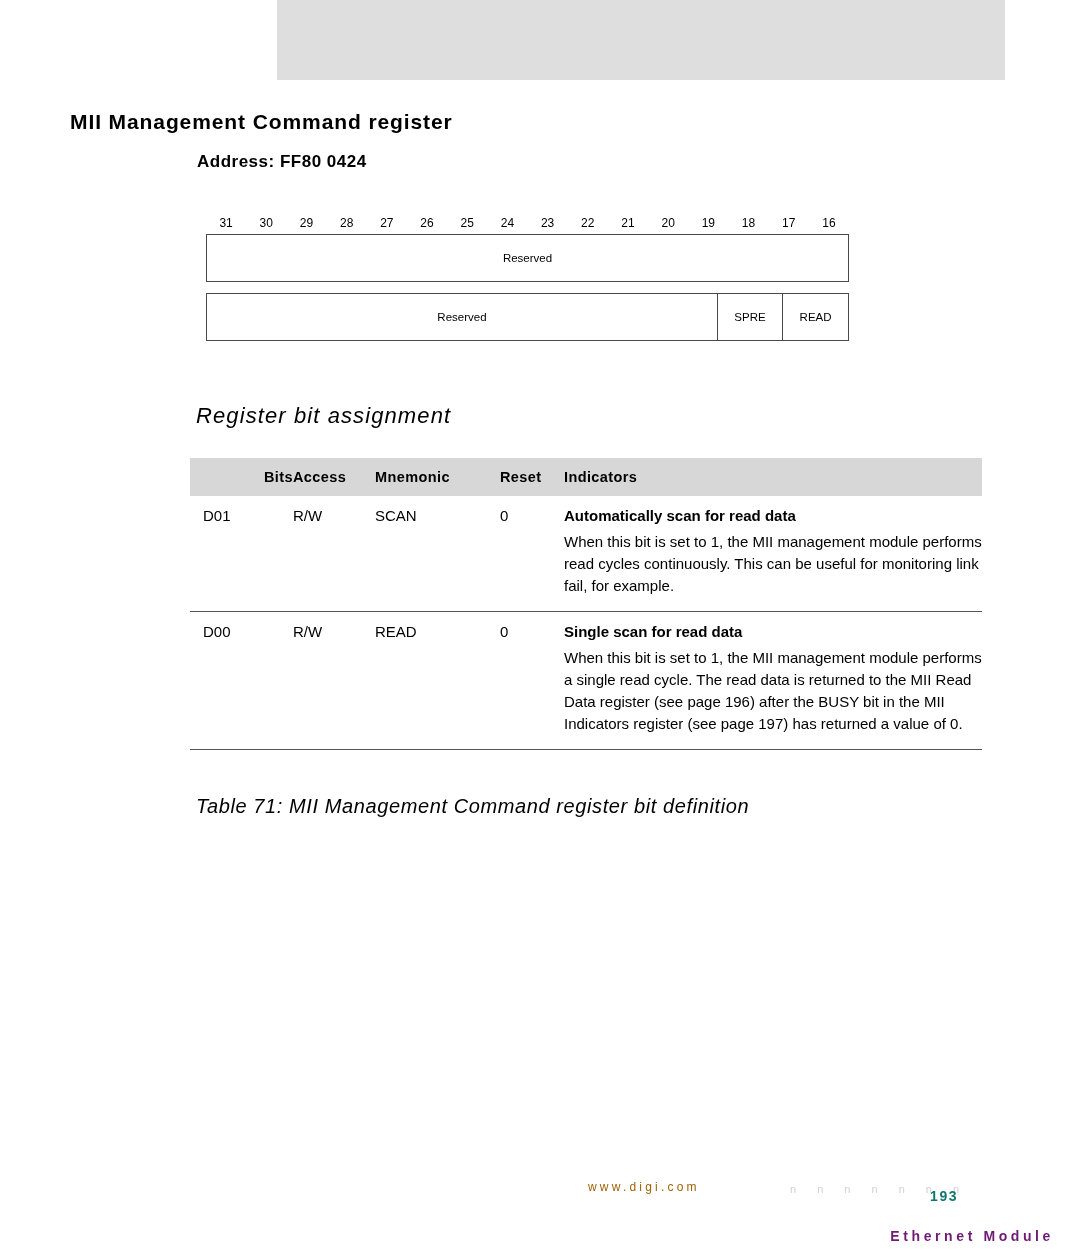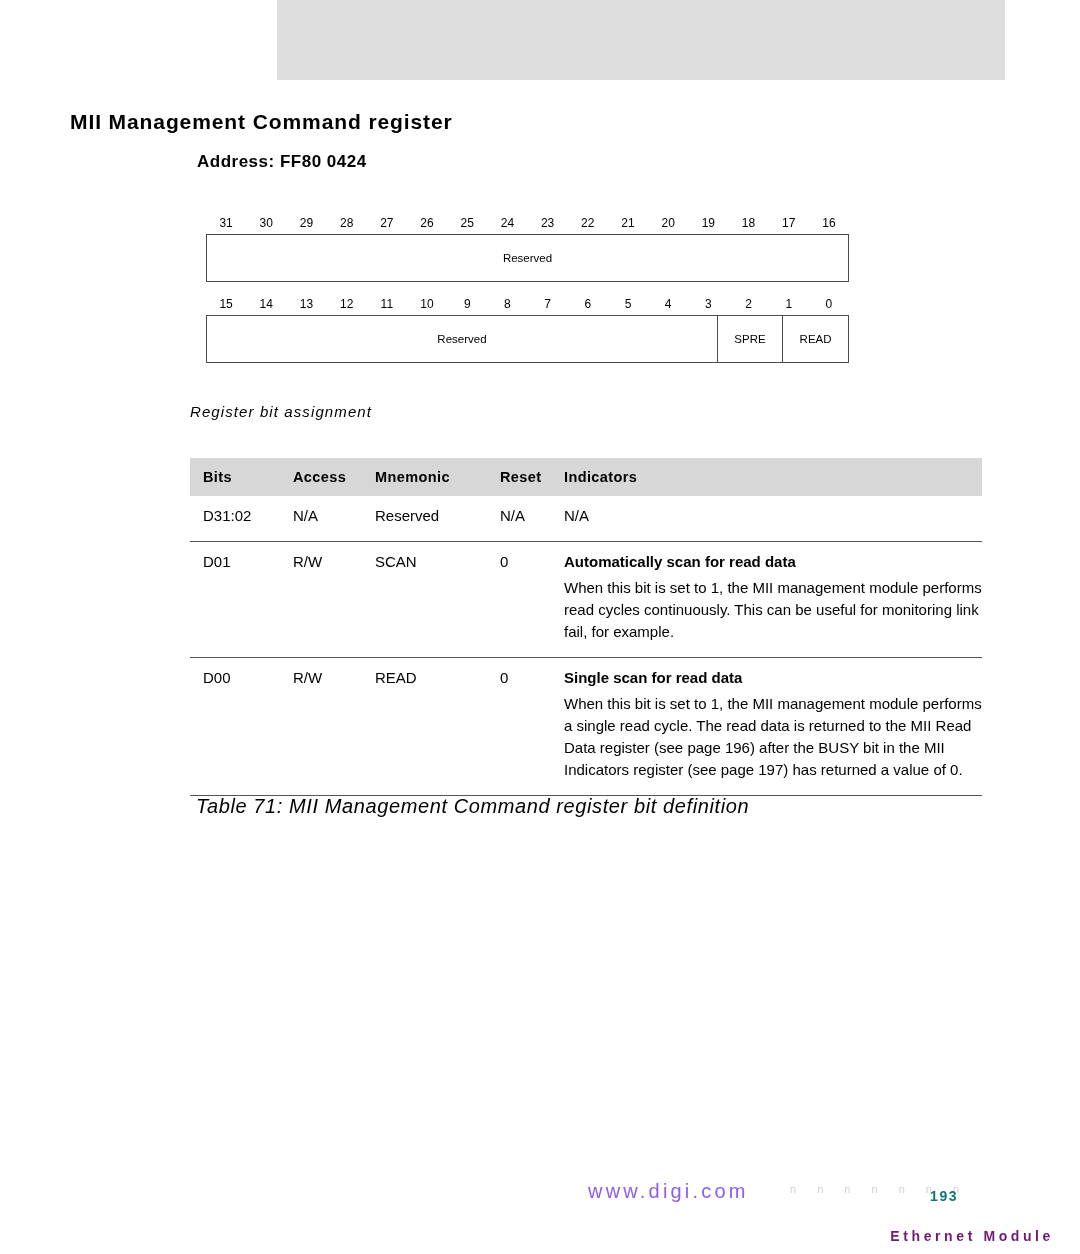--- a/index.html
+++ b/index.html
@@ -93,23 +93,23 @@
     box-sizing: border-box;
     border-left: 1.6px solid #4a4a4a;
     overflow: hidden;
     white-space: nowrap;
   }
   .bitcell:first-child { border-left: none; }
 
   
   .subheading {
     position: absolute;
-    left: 190px;
+    left: 196px;
     top: 403px;
-    font-size: 15px;
+    font-size: 22px;
     font-style: italic;
     letter-spacing: 1.1px;
     white-space: nowrap;
   }
 
   
   .bittable {
     position: absolute;
     left: 190px;
     top: 458px;
@@ -129,21 +129,21 @@
     vertical-align: top;
     padding: 9px 0 14px 0;
     border-bottom: 1.6px solid #555555;
     line-height: 1.47;
   }
   .col-bits    { width: 90px;  padding-left: 13px !important; }
   .col-access  { width: 82px; margin-top: 16px; }
   .col-mnem    { width: 125px; }
   .col-reset   { width: 64px; }
   .col-desc    { width: auto; }
-  .bittable th.col-bits { padding-left: 13px; }
+  .bittable th.col-bits { padding-left: 13px; text-align: right; }
   .desc-title {
     font-weight: bold;
     display: block;
     margin-bottom: 4px;
   }
   .desc-body { display: block; }
 
   
   .table-caption {
     position: absolute;
@@ -160,23 +160,23 @@
     position: absolute;
     left: 0;
     top: 1178px;
     width: 1080px;
     height: 30px;
   }
   .footer-url {
     position: absolute;
     left: 588px;
     top: 2px;
-    font-size: 20px;
+    font-size: 12px;
     letter-spacing: 3.2px;
-    color: #8b5cf6;
+    color: #a16207;
     white-space: nowrap;
   }
   .footer-leaders {
     position: absolute;
     left: 790px;
     top: 5px;
     font-size: 11px;
     letter-spacing: 9px;
     color: #d2d2d2;
     white-space: nowrap;
@@ -219,67 +219,40 @@
     <div class="bitnum">18</div>
     <div class="bitnum">17</div>
     <div class="bitnum">16</div>
   </div>
   <div class="bitcells">
     <div class="bitcell" style="flex-grow:16">Reserved</div>
   </div>
 </div>
 
 <div class="bitdiagram bitrow-2">
-  <div class="bitnums">
-    <div class="bitnum">15</div>
-    <div class="bitnum">14</div>
-    <div class="bitnum">13</div>
-    <div class="bitnum">12</div>
-    <div class="bitnum">11</div>
-    <div class="bitnum">10</div>
-    <div class="bitnum">9</div>
-    <div class="bitnum">8</div>
-    <div class="bitnum">7</div>
-    <div class="bitnum">6</div>
-    <div class="bitnum">5</div>
-    <div class="bitnum">4</div>
-    <div class="bitnum">3</div>
-    <div class="bitnum">2</div>
-    <div class="bitnum">1</div>
-    <div class="bitnum">0</div>
-  </div>
   <div class="bitcells">
     <div class="bitcell" style="flex-grow:14">Reserved</div>
     <div class="bitcell" style="flex-grow:1">SPRE</div>
     <div class="bitcell" style="flex-grow:1">READ</div>
   </div>
 </div>
 
 <div class="subheading">Register bit assignment</div>
 
 <table class="bittable">
   <thead>
     <tr>
       <th class="col-bits">Bits</th>
       <th class="col-access">Access</th>
       <th class="col-mnem">Mnemonic</th>
       <th class="col-reset">Reset</th>
       <th class="col-desc">Indicators</th>
     </tr>
   </thead>
   <tbody>
-    <tr>
-      <td class="col-bits">D31:02</td>
-      <td class="col-access">N/A</td>
-      <td class="col-mnem">Reserved</td>
-      <td class="col-reset">N/A</td>
-      <td class="col-desc">
-        <span>N/A</span>
-      </td>
-    </tr>
     <tr>
       <td class="col-bits">D01</td>
       <td class="col-access">R/W</td>
       <td class="col-mnem">SCAN</td>
       <td class="col-reset">0</td>
       <td class="col-desc">
         <span class="desc-title">Automatically scan for read data</span>
         <span class="desc-body">When this bit is set to 1, the MII management module performs read cycles continuously. This can be useful for monitoring link fail, for example.</span>
       </td>
     </tr>

